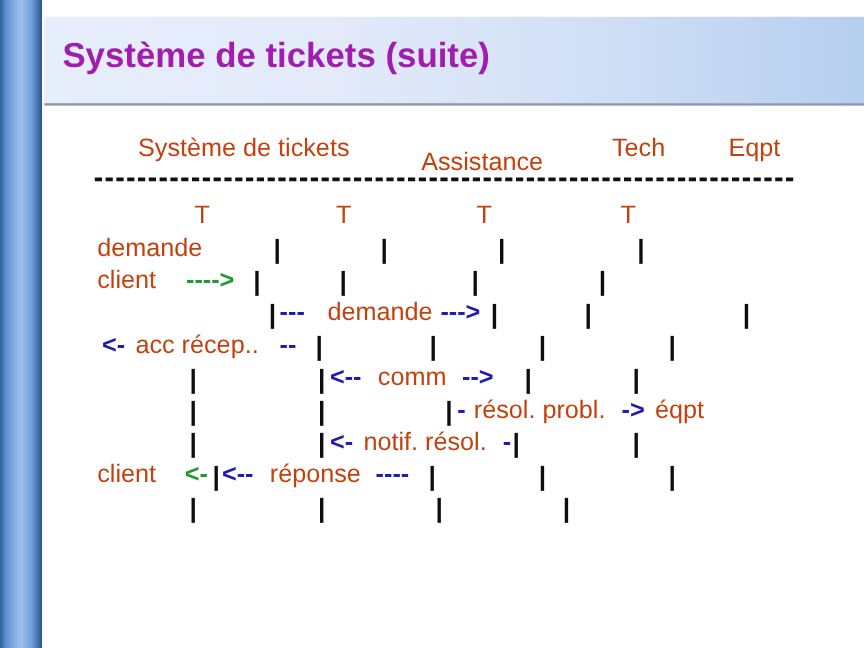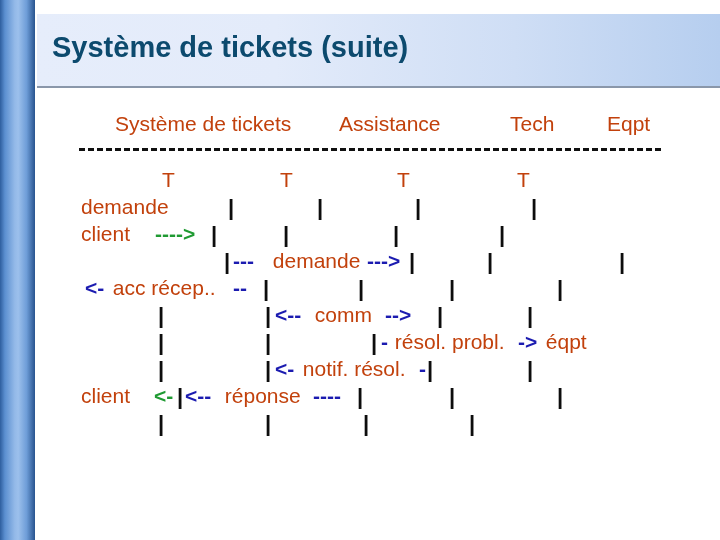--- a/index.html
+++ b/index.html
@@ -49,21 +49,21 @@
     background: linear-gradient(to right, #e6edfb 0%, #e3ebfa 35%, #cfdef5 70%, #b6ceef 100%);
     border-bottom: 2px solid #8a97aa;
     box-sizing: border-box;
   }
   #title-text {
     position: absolute;
     left: 52px;
     top: 31px;
     font-size: 29px;
     font-weight: bold;
-    color: #0c4a6e;
+    color: #a21caf;
     letter-spacing: 0px;
     white-space: nowrap;
   }
 
   
   #diagram {
     position: absolute;
     left: 37px;
     top: 90px;
     width: 683px;
@@ -104,21 +104,21 @@
 <div id="left-strip"></div>
 <div id="left-strip-edge"></div>
 
 <div id="title-band"></div>
 <div id="title-text">Système de tickets (suite)</div>
 
 <div id="diagram">
 
   <div class="row" style="top:22px;">
     <span class="seg black" style="left:78px;">Système de tickets</span>
-    <span class="seg black" style="left:302px;">Assistance</span>
+    <span class="seg black" style="left:314px;margin-top:12px;">Assistance</span>
     <span class="seg black" style="left:473px;">Tech</span>
     <span class="seg black" style="left:570px;">Eqpt</span>
   </div>
 
   <div class="row" style="top:52px;">
     <div class="dash-rule"></div>
   </div>
 
   <div id="rows-host">
       <div class="row" style="top: 78px;"><span class="seg black" style="left: 125px;">T</span><span class="seg black" style="left: 243px;">T</span><span class="seg black" style="left: 360px;">T</span><span class="seg black" style="left: 480px;">T</span></div>

